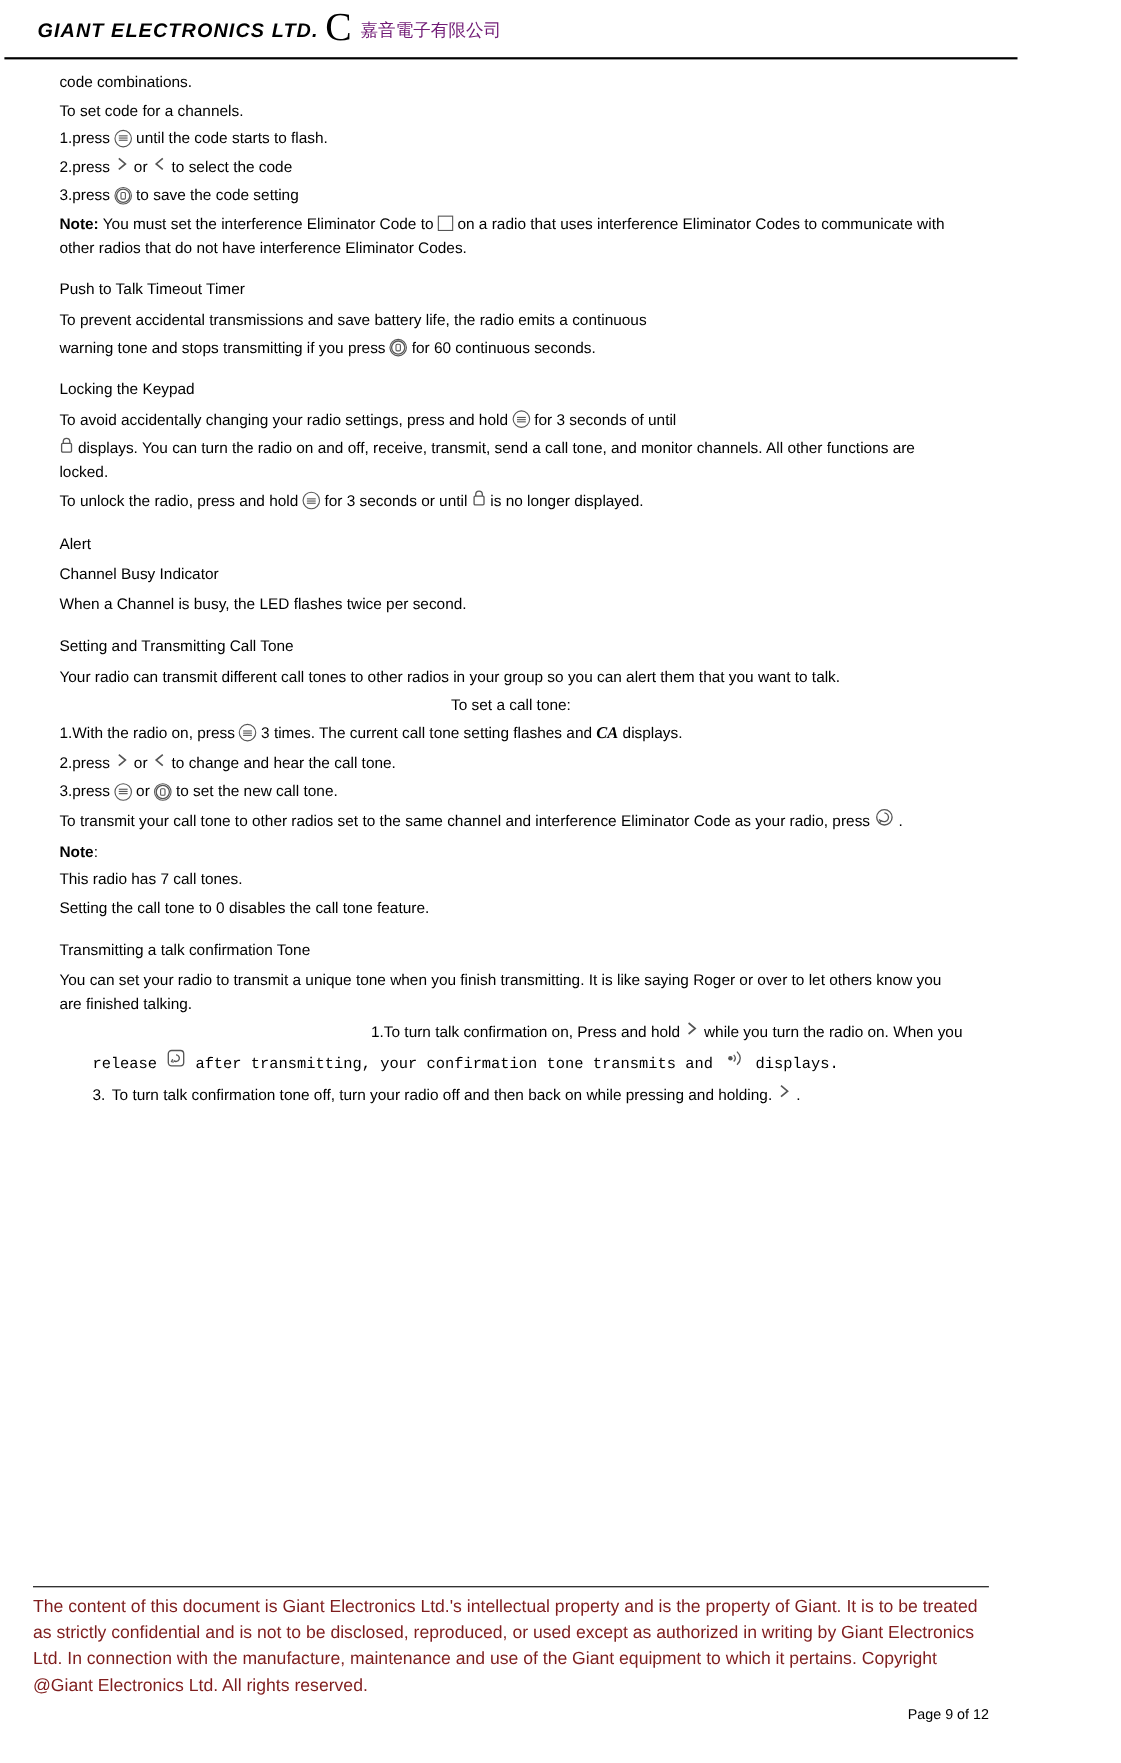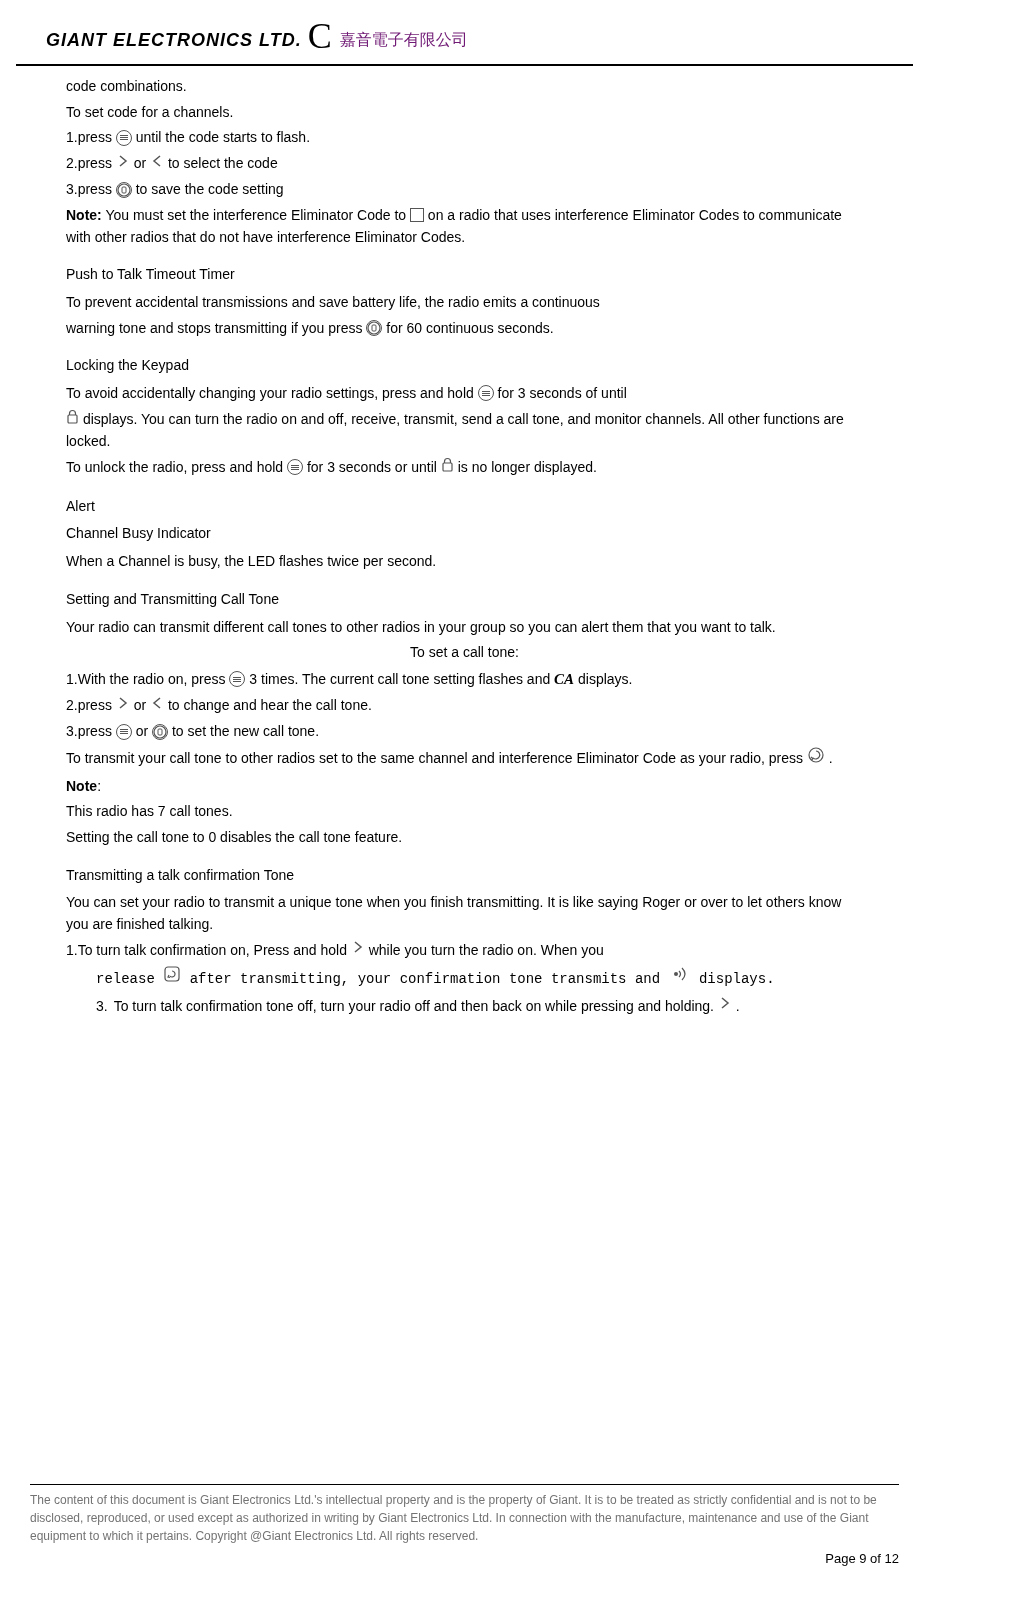--- a/index.html
+++ b/index.html
@@ -8,21 +8,21 @@
       font-size: 14px;
       background: #fff;
       color: #000;
       width: 1019px;
       min-height: 1603px;
       position: relative;
     }
     .page-wrapper {
       width: 929px;
       min-height: 1603px;
-      padding: 16px;
+      padding: 4px;
       position: relative;
     }
     
     .header {
       display: flex;
       align-items: center;
       border-bottom: 2px solid #000;
       padding: 6px 30px 6px 30px;
       margin-bottom: 10px;
     }
@@ -121,23 +121,23 @@
       bottom: 30px;
       left: 0;
       right: 0;
       padding: 0 30px;
     }
     .footer-line {
       border-top: 1px solid #000;
       margin-bottom: 6px;
     }
     .footer-text {
-      font-size: 12px;
+      font-size: 16px;
       line-height: 1.5;
-      color: #737373;
+      color: #7f1d1d;
     }
     .footer-page {
       text-align: right;
       font-size: 13px;
       margin-top: 4px;
     }
 
     .square-icon {
       display: inline-block;
       width: 14px;
@@ -360,21 +360,21 @@
         <span class="bold">Note</span><span>:</span>
       </p>
       <p>This radio has 7 call tones.</p>
       <p>Setting the call tone to 0 disables the call tone feature.</p>
     </div>
 
     <div class="section">
       <p class="section-title">Transmitting a talk confirmation Tone</p>
       <p>You can set your radio to transmit a unique tone when you finish transmitting. It is like saying Roger or over to let others know you are finished talking.</p>
 
-      <p style="margin-top:4px;">
+      <p style="margin-top:4px;text-align:right;">
         <span>1.To turn talk confirmation on, Press and hold</span>
         
         <span class="btn-svg">
           <svg width="14" height="14" viewBox="0 0 14 14">
             <polyline points="4,2 10,7 4,12" fill="none" stroke="#555" stroke-width="1.5"></polyline>
           </svg>
         </span>
         <span> while you turn the radio on. When you</span>
       </p>
 

